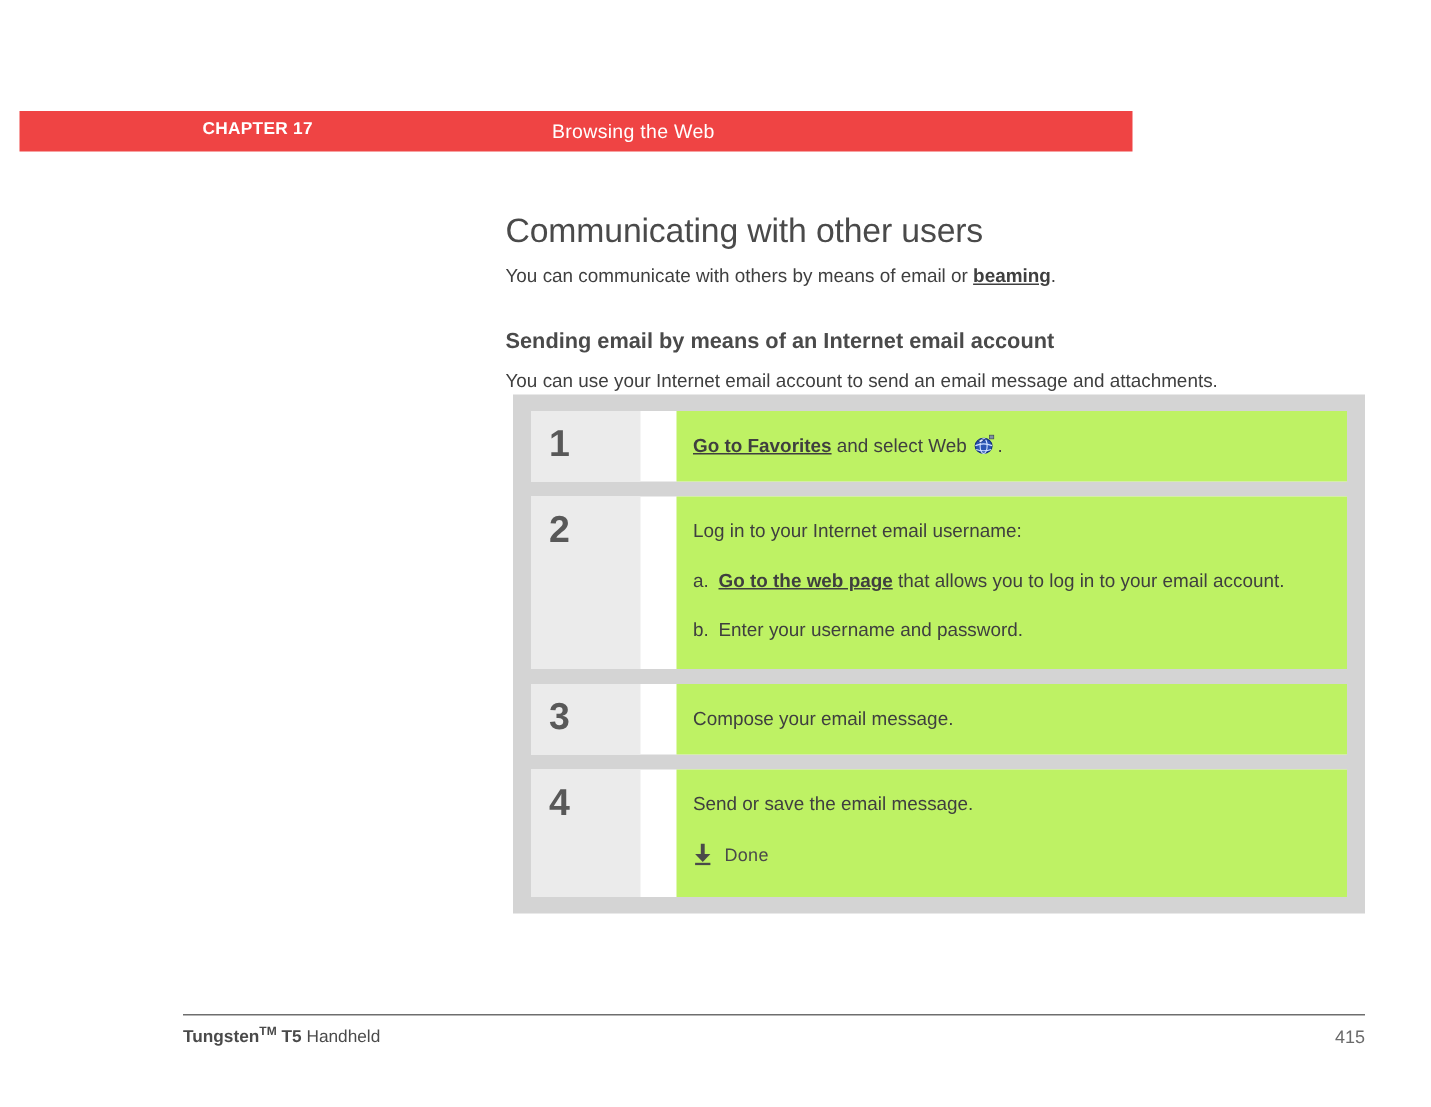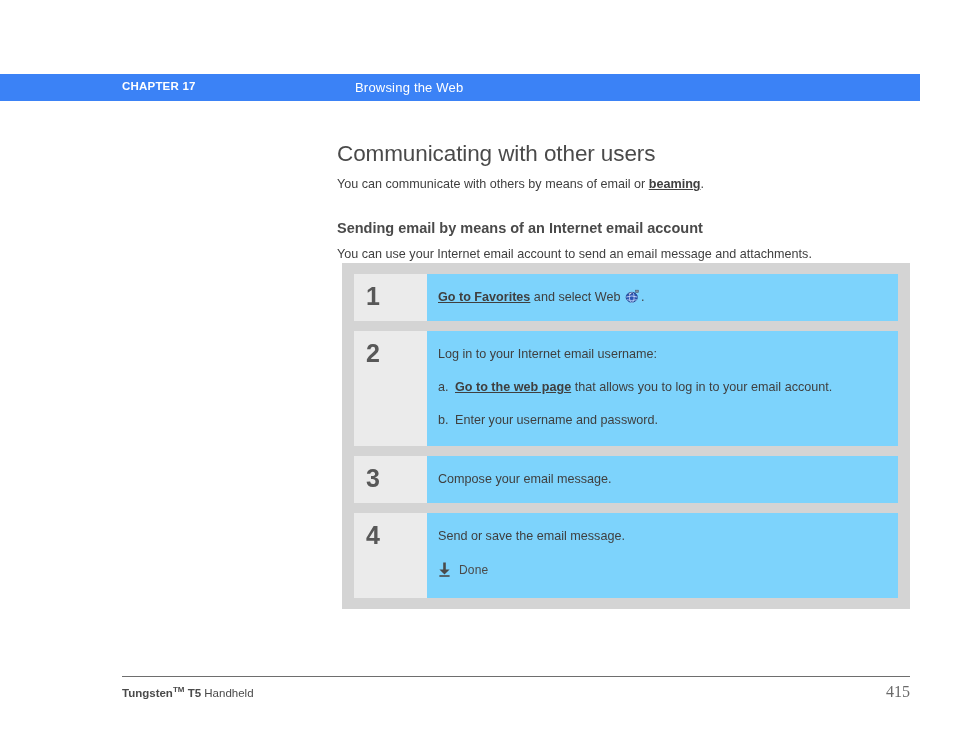--- a/index.html
+++ b/index.html
@@ -12,25 +12,25 @@
     background: #ffffff;
     font-family: "Liberation Sans", sans-serif;
     color: #3f3f3f;
     overflow: hidden;
     position: relative;
   }
 
   
   .chapter-bar {
     position: absolute;
-    left: 0;
+    left: 13px;
     top: 74px;
-    width: 920px;
+    width: 742px;
     height: 27px;
-    background: #3b82f6;
+    background: #ef4444;
   }
   .chapter-bar .chapter-label {
     position: absolute;
     left: 122px;
     top: 6px;
     font-size: 11.5px;
     font-weight: bold;
     color: #ffffff;
     letter-spacing: 0.2px;
   }
@@ -119,23 +119,24 @@
     box-sizing: border-box;
   }
   .step-num {
     font-size: 25px;
     font-weight: bold;
     color: #585858;
     line-height: 26px;
   }
   .step-body-cell {
     flex: 1 1 auto;
-    background: #7dd3fc;
+    background: #bef264;
     padding: 28px 14px 16px 11px;
     box-sizing: border-box;
+    margin-left: 24px;
   }
   .step-line {
     font-size: 12.6px;
     line-height: 17px;
     color: #3f3f3f;
   }
   .substep {
     display: flex;
     margin-top: 16px;
     font-size: 12.6px;
@@ -205,23 +206,22 @@
   }
   .footer-product b {
     font-weight: bold;
   }
   .footer-product .tm {
     font-size: 8px;
     vertical-align: super;
     font-weight: bold;
   }
   .footer-page {
-    font-size: 16px;
+    font-size: 12px;
     color: #6a6a6a;
-    font-family: Liberation Serif, serif;
   }
 </style>
 </head>
 <body>
 
 <div class="chapter-bar">
   <span class="chapter-label">CHAPTER 17</span>
   <span class="chapter-topic">Browsing the Web</span>
 </div>
 

